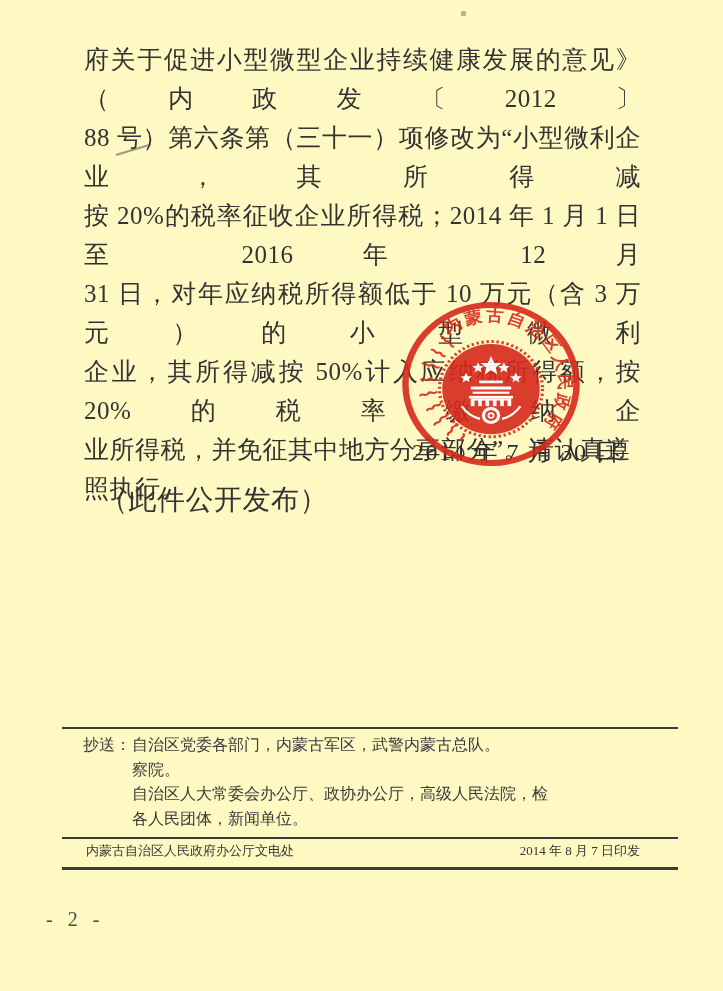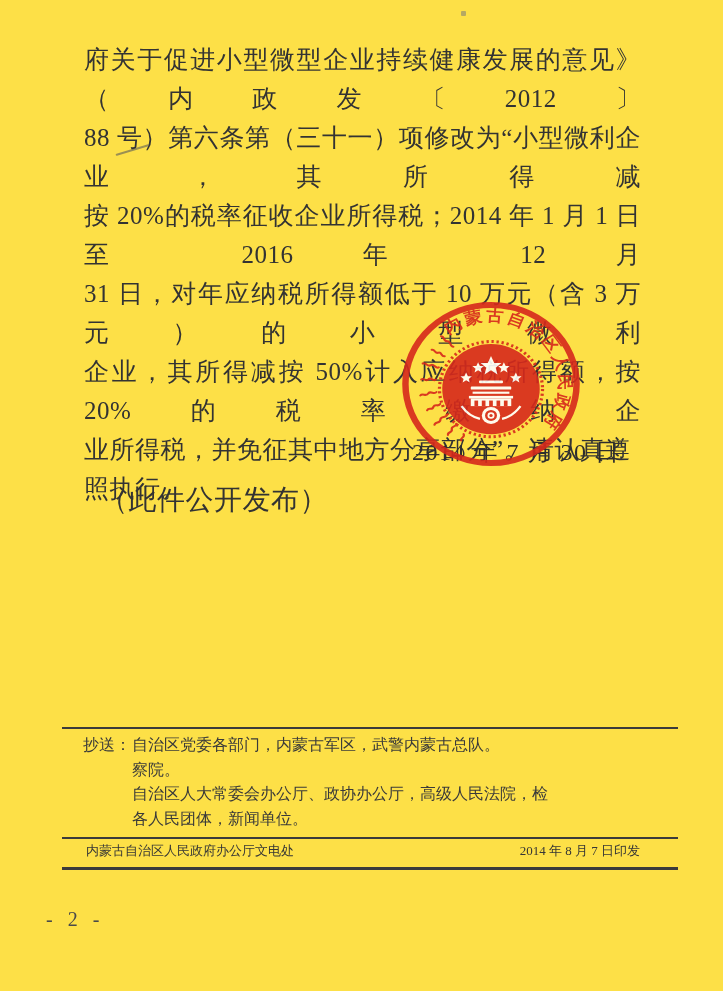--- a/index.html
+++ b/index.html
@@ -3,21 +3,21 @@
 <meta charset="utf-8">
 <style>
   html,body{margin:0;padding:0;}
   body{
     width:723px;height:991px;
     background:#f4f4f2;
     font-family:"Liberation Serif","DejaVu Serif",serif;
   }
   .page{
     position:relative;width:723px;height:991px;
-    background:#fde047;overflow:hidden;color:#2e2e2e;
+    background:#fef9c3;overflow:hidden;color:#2e2e2e;
   }
 
   
   .body-text{
     position:absolute;left:84px;top:40px;width:557px;
     font-size:25px;line-height:39px;color:#333;
     letter-spacing:0.5px;
   }
   .body-text .jline{text-align:justify;text-align-last:justify;}
   .body-text .lline{text-align:left;}

